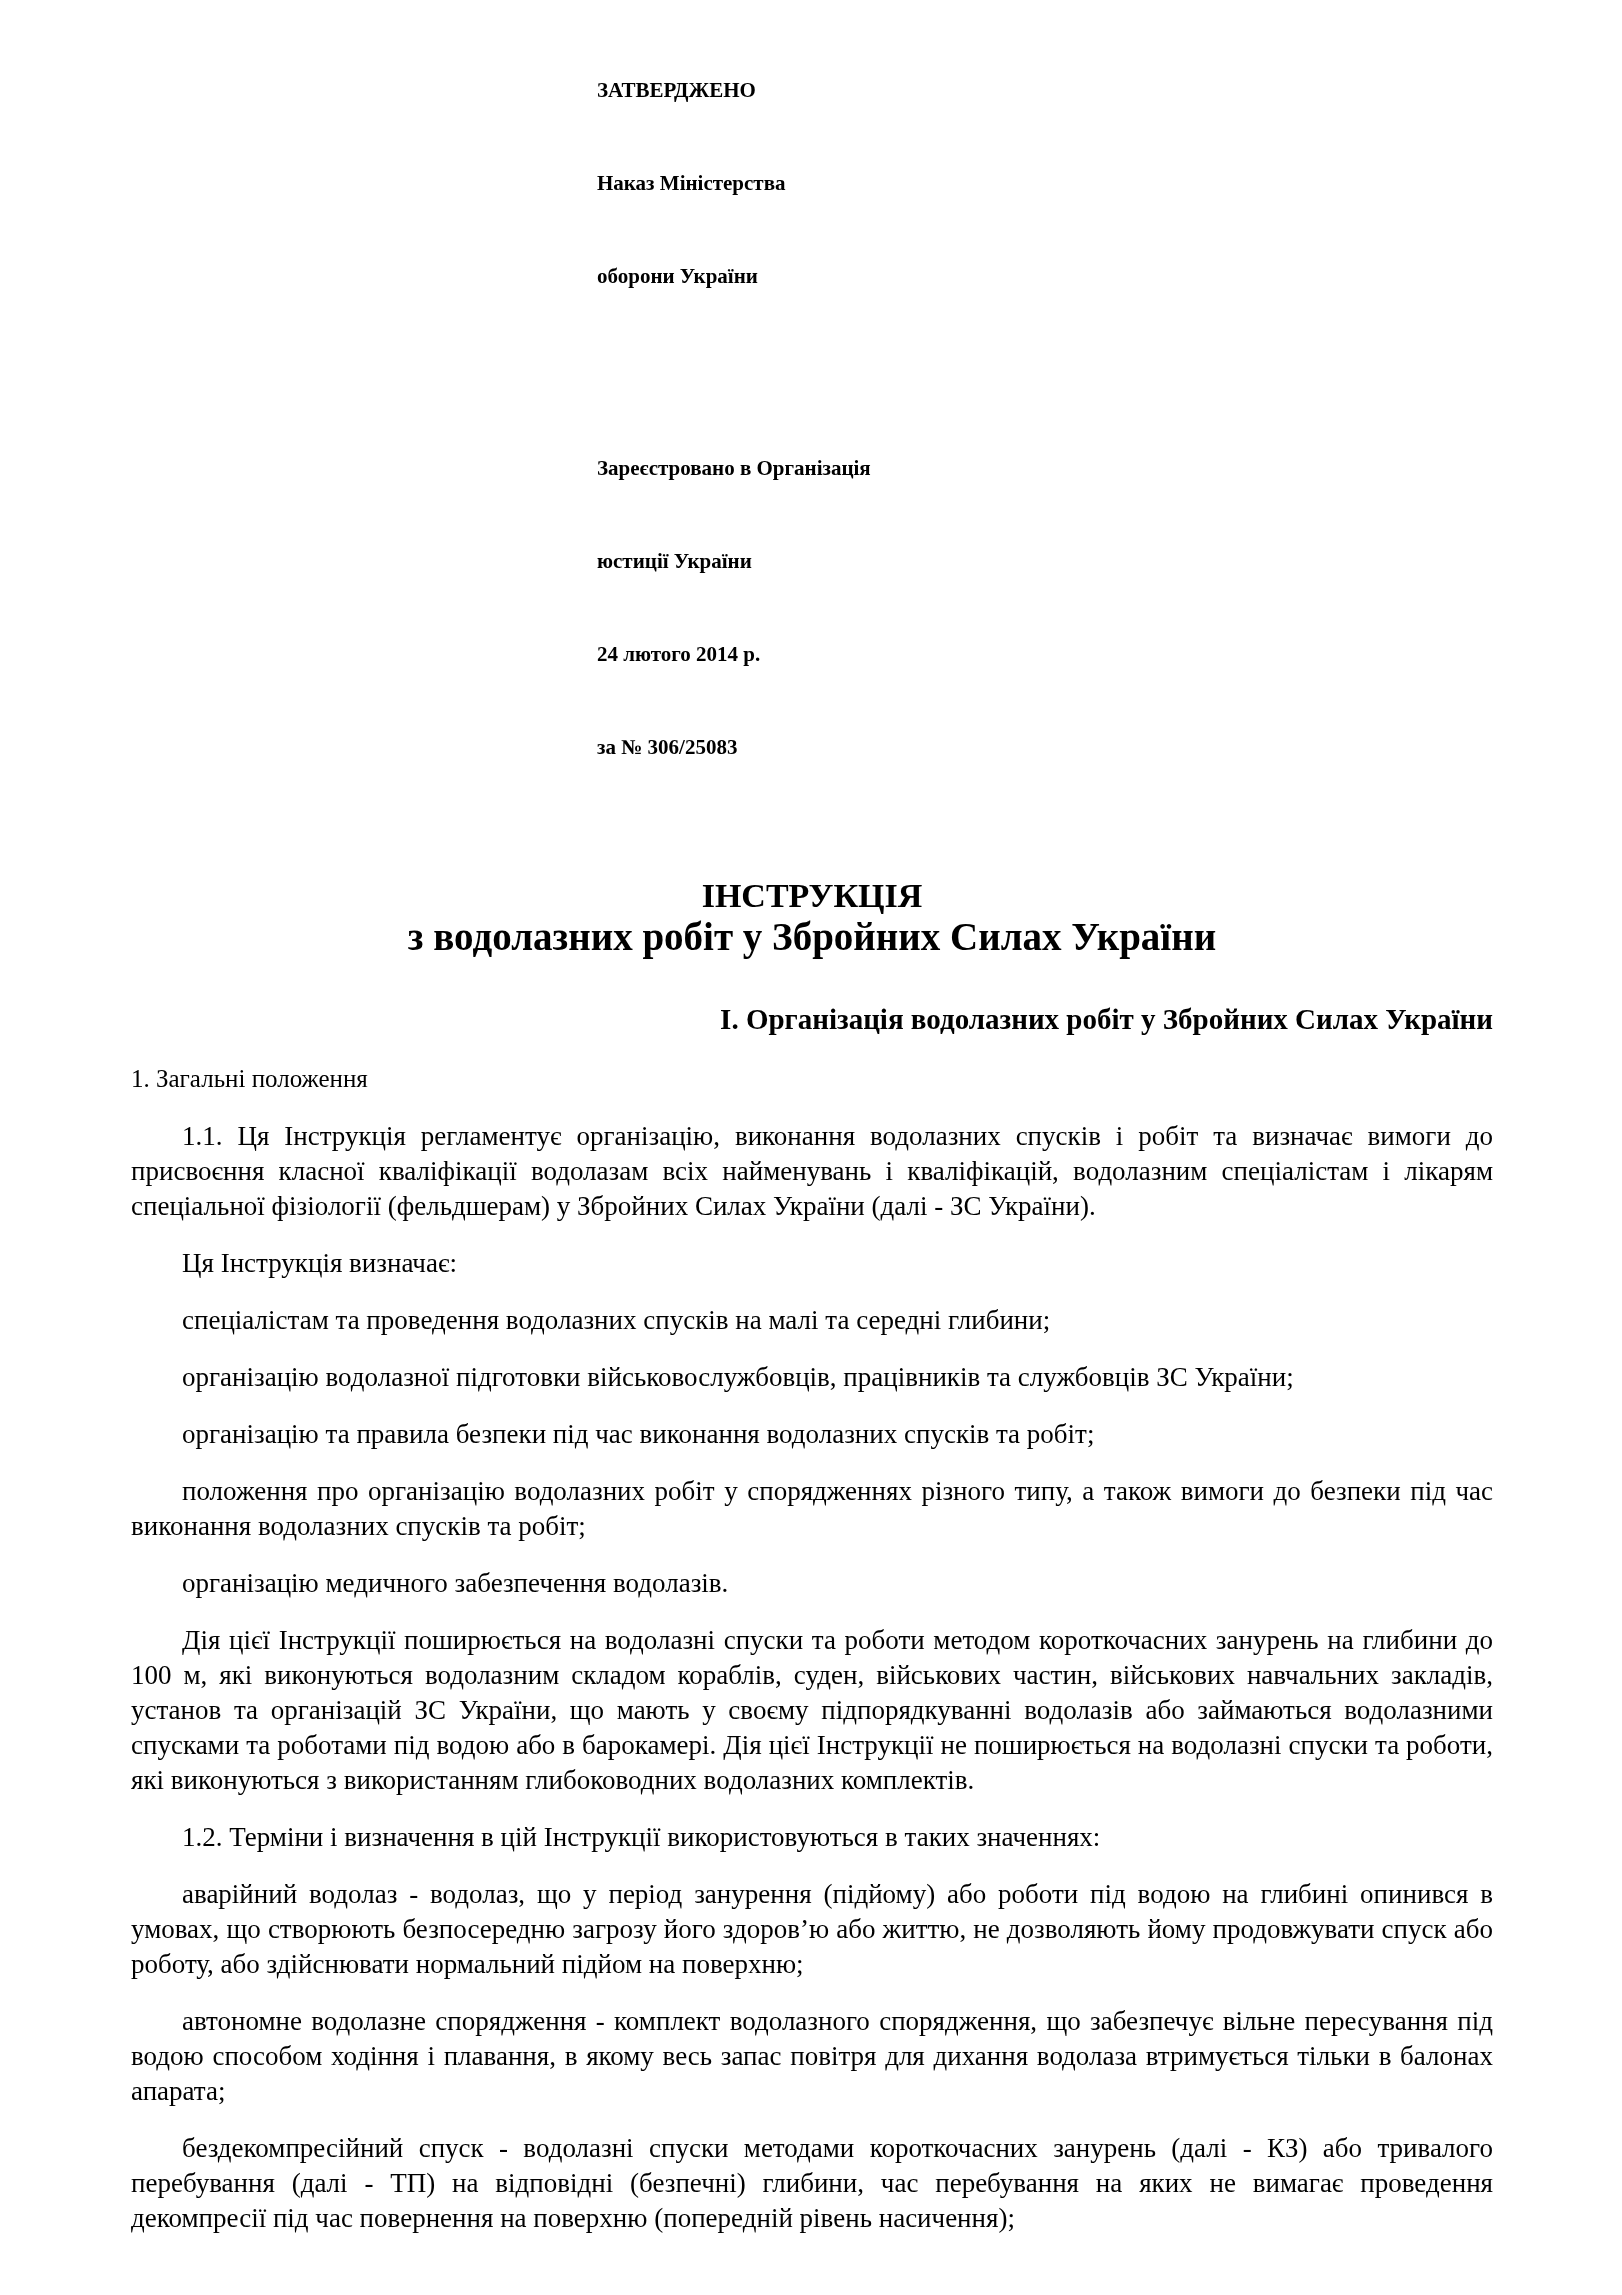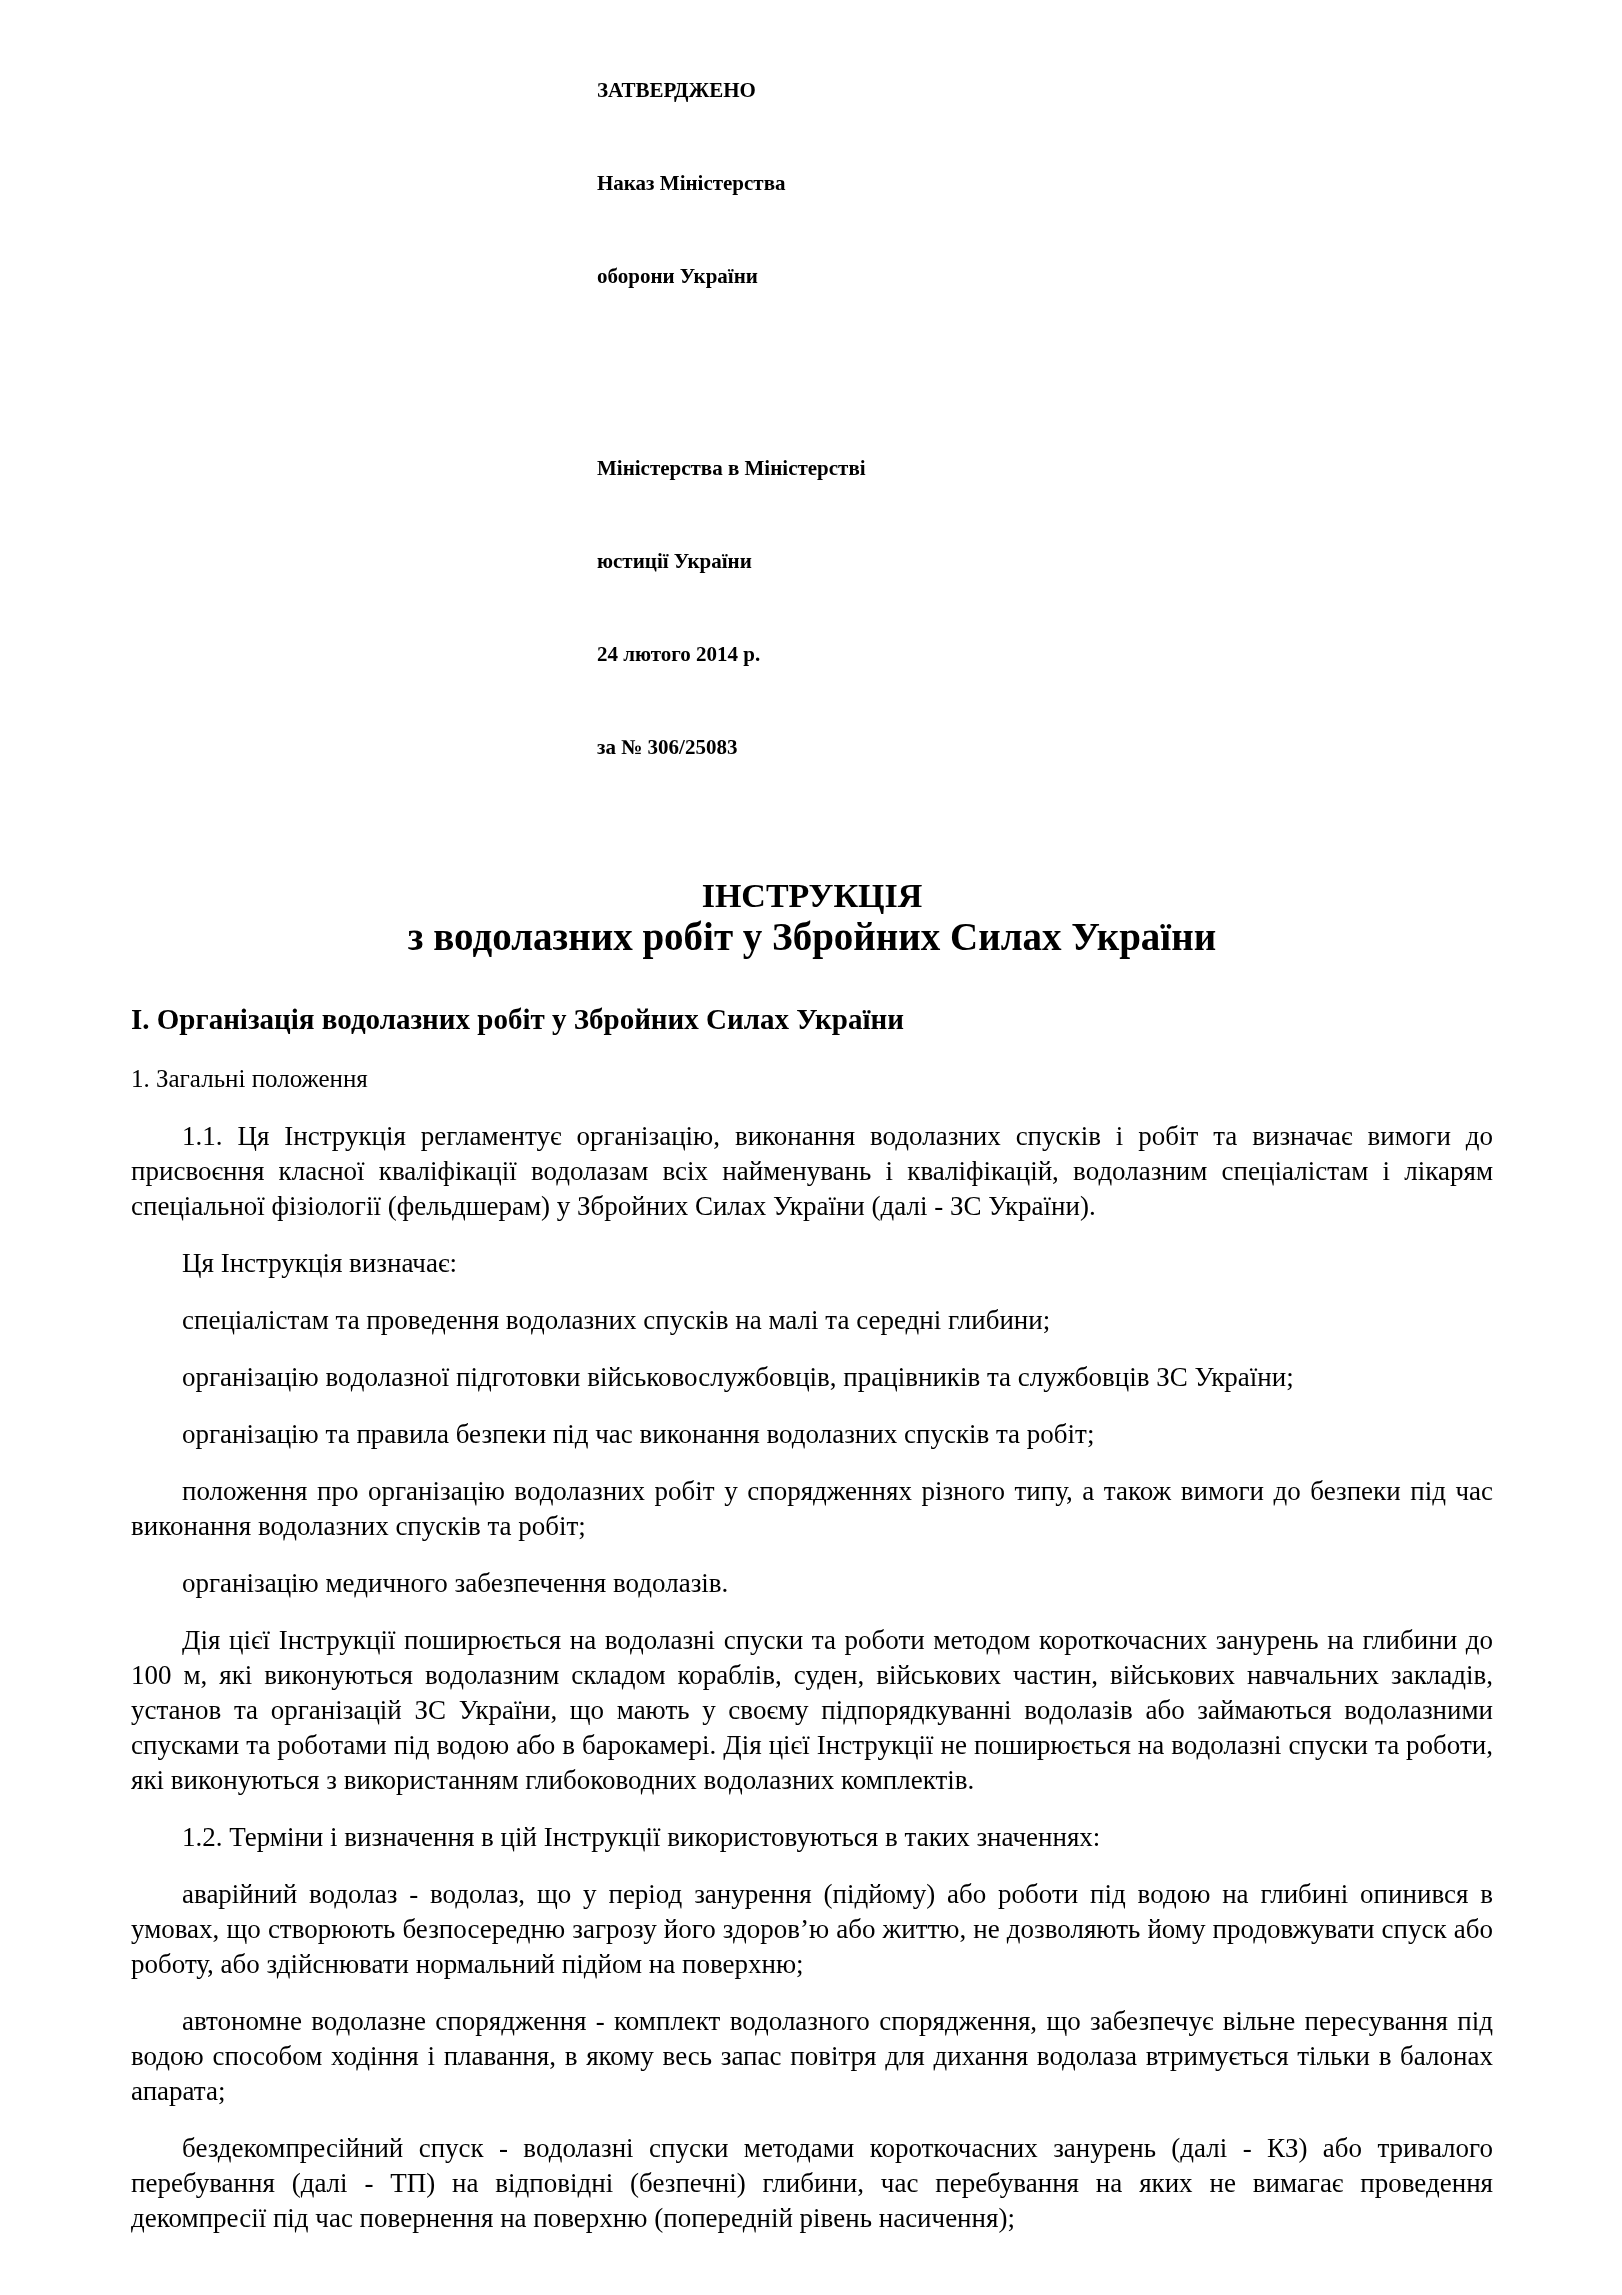--- a/index.html
+++ b/index.html
@@ -29,21 +29,21 @@
   .doc-title {
     margin: 50px 0 5px 0;
     text-align: center;
     font-weight: bold;
   }
   .title-main  { display: block; font-size: 34px; line-height: 42px; }
   .title-sub   { display: block; font-size: 39px; line-height: 40px; }
 
   .section-heading {
     margin: 44px 0 0 0;
-    text-align: left;
+    text-align: right;
     font-size: 29px;
     line-height: 37px;
     font-weight: bold;
   }
   .subsection-heading {
     margin: 22px 0 0 0;
     text-align: left;
     font-size: 25px;
     line-height: 37px;
     font-weight: normal;
@@ -62,21 +62,21 @@
 
 <div class="page">
 
   <div class="stamp">
     <div class="stamp-line">ЗАТВЕРДЖЕНО</div>
     <div class="stamp-line">Наказ Міністерства</div>
     <div class="stamp-line">оборони України</div>
   </div>
 
   <div class="stamp stamp-second">
-    <div class="stamp-line">Міністерства в Міністерстві</div>
+    <div class="stamp-line">Зареєстровано в Організація</div>
     <div class="stamp-line">юстиції України</div>
     <div class="stamp-line">24 лютого 2014 р.</div>
     <div class="stamp-line">за № 306/25083</div>
   </div>
 
   <h1 class="doc-title">
     <span class="title-main">ІНСТРУКЦІЯ</span>
     <span class="title-sub">з водолазних робіт у Збройних Силах України</span>
   </h1>
 

